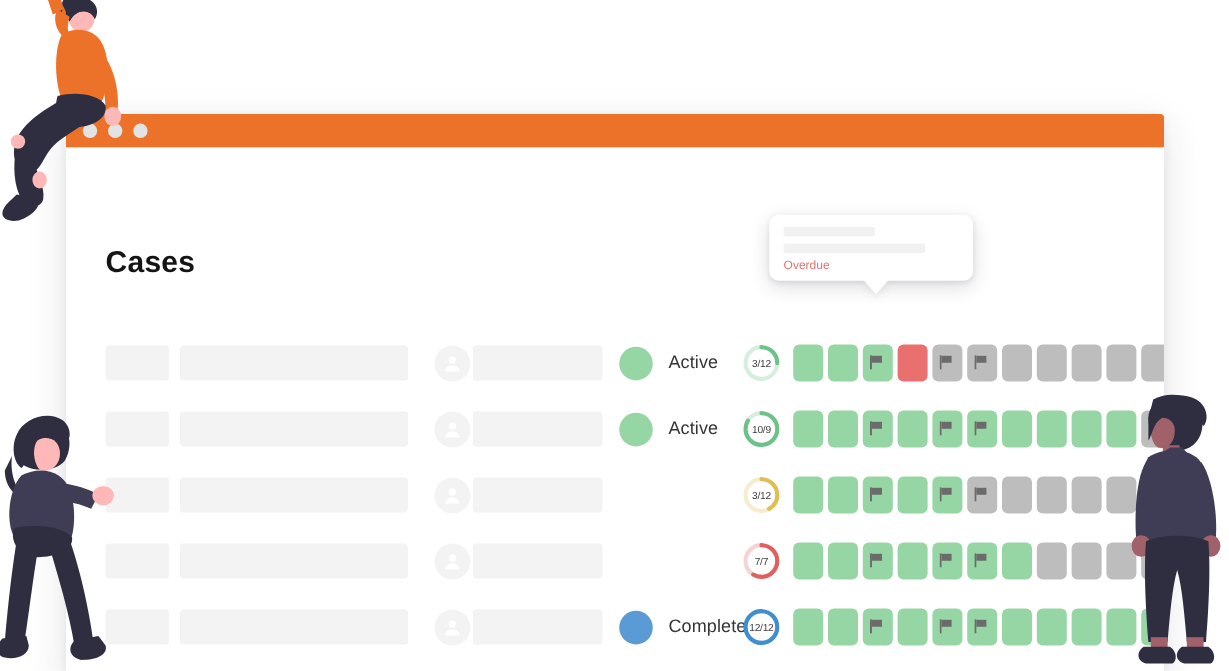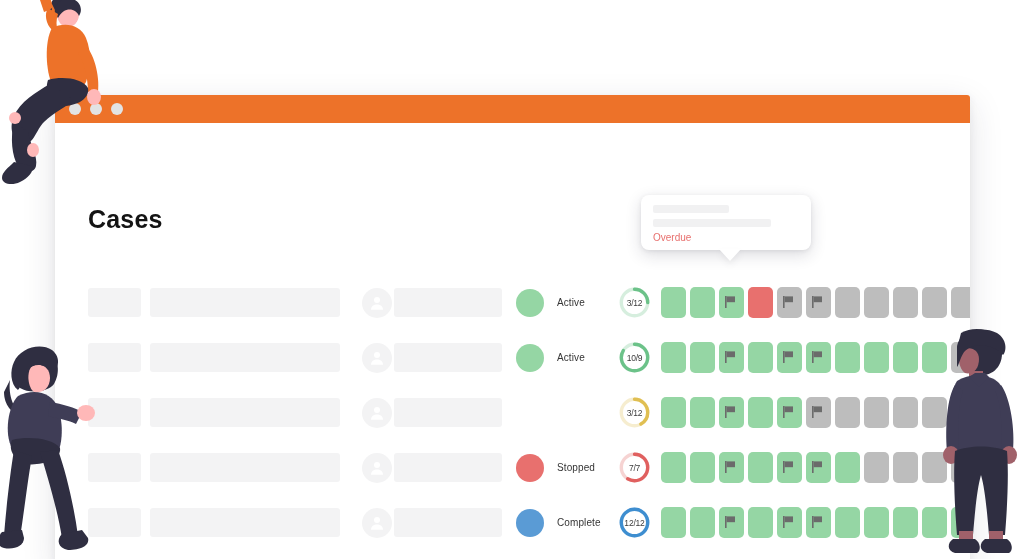--- a/index.html
+++ b/index.html
@@ -53,21 +53,21 @@
     position:absolute; left: 307px;
     width: 30px; height: 30px; border-radius: 50%;
     background: #F3F3F4;
     display:flex; align-items:center; justify-content:center;
   }
   .avatar svg { width: 20px; height: 20px; display:block; }
   .sk-owner { position:absolute; left: 339px; width: 108px; height: 29px; }
 
   .status { position:absolute; left: 461px; display:flex; align-items:center; gap: 13px; }
   .status-dot { width: 28px; height: 28px; border-radius: 50%; flex: 0 0 auto; }
-  .status-label { font-size: 10px; color: #353535; letter-spacing:.1px; }
+  .status-label { font-size: 15px; color: #353535; letter-spacing:.1px; }
 
   .ring { position:absolute; left: 563px; width: 33px; height: 33px; }
   .ring svg { display:block; width:33px; height:33px; }
   .ring .ring-text {
     position:absolute; inset:0;
     display:flex; align-items:center; justify-content:center;
     font-size: 8.5px; color:#3d3d3d; letter-spacing:-.2px;
   }
 
   .blocks { position:absolute; left: 606px; display:flex; gap: 4px; }
@@ -327,24 +327,20 @@
           <div class="row">
             <div class="sk sk-code"></div>
             <div class="sk sk-title"></div>
             <div class="avatar">
               <svg viewBox="0 0 24 24">
                 <circle cx="12" cy="8.5" r="3.6" fill="#FFFFFF"></circle>
                 <path d="M4.8 20c0-4 3.3-6.2 7.2-6.2S19.2 16 19.2 20z" fill="#FFFFFF"></path>
               </svg>
             </div>
             <div class="sk sk-owner"></div>
-            <div class="status">
-              <span class="status-dot" style="background: rgb(232, 112, 110);"></span>
-              <span class="status-label">Stopped</span>
-            </div>
             <div class="ring">
               <svg viewBox="0 0 33 33">
                 <circle cx="16.5" cy="16.5" r="13.2" fill="none" stroke="#E0605F" stroke-opacity="0.28" stroke-width="3.4"></circle>
                 <circle cx="16.5" cy="16.5" r="13.2" fill="none" stroke="#E0605F" stroke-width="3.4" stroke-linecap="round" stroke-dasharray="48.38 34.57" transform="rotate(-90 16.5 16.5)"></circle>
               </svg>
               <div class="ring-text">7/7</div>
             </div>
             <div class="blocks">
               <div class="blk green" style="background: rgb(149, 214, 164);"></div>
               <div class="blk green" style="background: rgb(149, 214, 164);"></div>
@@ -432,21 +428,21 @@
               <div class="blk green" style="background: rgb(149, 214, 164);"></div>
               <div class="blk green" style="background: rgb(149, 214, 164);"></div>
               <div class="blk green" style="background: rgb(149, 214, 164);"></div>
               <div class="blk green" style="background: rgb(149, 214, 164);"></div>
               <div class="blk green" style="background: rgb(149, 214, 164);"></div>
             </div>
           </div>
           <div class="row"></div>
         </div>
 
-      <div class="tooltip" style="left:586px; top:72px;">
+      <div class="tooltip" style="left:586px; top:56px;">
         <div class="tt-bar tt-bar1"></div>
         <div class="tt-bar tt-bar2"></div>
         <div class="tt-overdue">Overdue</div>
         <div class="tt-arrow"></div>
       </div>
 
     </div>
   </div>
 
   <svg class="illus" id="illus-bottom-left" viewBox="0 0 126 219">

